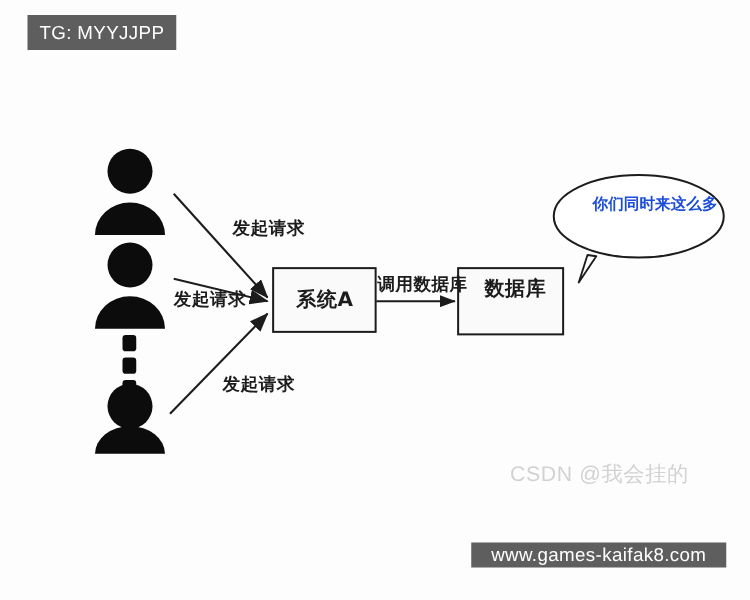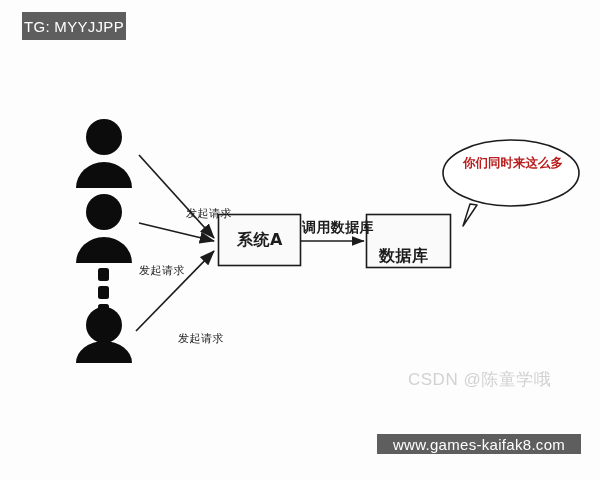--- a/index.html
+++ b/index.html
@@ -25,21 +25,21 @@
     font-size: 15px;
     letter-spacing: 0.3px;
     display: flex;
     align-items: center;
     justify-content: center;
     white-space: nowrap;
   }
   #tg-badge {
     left: 22px;
     top: 12px;
-    width: 104px;
+    width: 119px;
     height: 28px;
   }
   #site-badge {
     left: 377px;
     top: 434px;
     width: 204px;
     height: 20px;
     font-size: 15px;
   }
 
@@ -65,24 +65,23 @@
   }
 
   
   .dlabel {
     position: absolute;
     font-family: "DejaVu Sans", "Liberation Sans", sans-serif;
     color: #1c1c1c;
     white-space: nowrap;
   }
   .req-label {
-    font-size: 11px;
-    font-weight: normal;
+    font-size: 14px;
+    font-weight: bold;
     letter-spacing: 0.5px;
-    margin-top: 32px;
   }
   #req-label-1 { left: 186px; top: 174px; }
   #req-label-2 { left: 139px; top: 231px; }
   #req-label-3 { left: 178px; top: 299px; }
 
   #call-db-label {
     left: 302px;
     top: 219px;
     font-size: 14px;
     font-weight: bold;
@@ -103,36 +102,36 @@
     letter-spacing: 0.5px;
   }
   #system-a-label {
     left: 231px;
     top: 230px;
     width: 58px;
     text-align: center;
   }
   #database-label {
     left: 379px;
-    top: 246px;
+    top: 221px;
     width: 58px;
-    text-align: left;
+    text-align: right;
   }
 
   #bubble-text {
     position: absolute;
     left: 452px;
     top: 154px;
     width: 122px;
     font-family: "DejaVu Sans", "Liberation Sans", sans-serif;
     font-size: 12.5px;
     font-weight: bold;
     line-height: 17px;
-    color: #b91c1c;
-    text-align: center;
+    color: #1d4ed8;
+    text-align: right;
   }
   #bubble-text .line { display: block; }
 </style>
 </head>
 <body>
 
 <div id="stage">
 
   <svg id="diagram" viewBox="0 0 600 480">
 
@@ -189,17 +188,17 @@
 
   <div class="dlabel box-label" id="database-label">数据库</div>
 
 
   <div id="bubble-text">
     <span class="line">你们同时来这么多</span>
   </div>
 
   <div class="badge" id="tg-badge">TG: MYYJJPP</div>
 
-  <div id="csdn-watermark">CSDN @陈童学哦</div>
+  <div id="csdn-watermark">CSDN @我会挂的</div>
 
   <div class="badge" id="site-badge">www.games-kaifak8.com</div>
 
 </div>
 
 </body></html>

